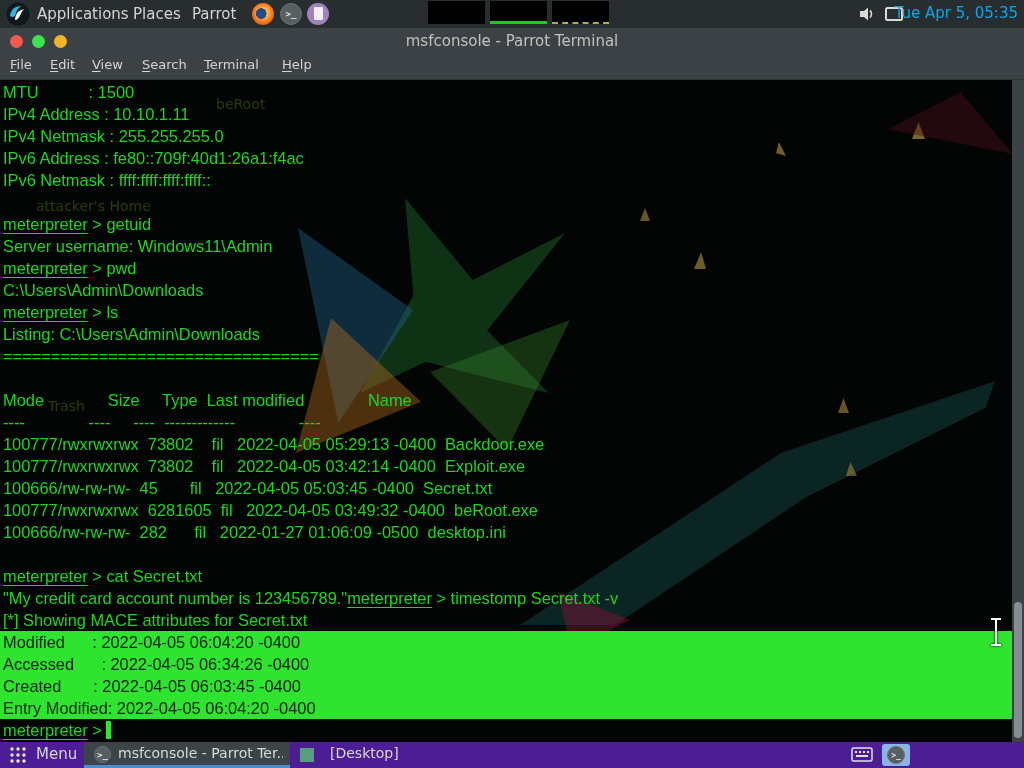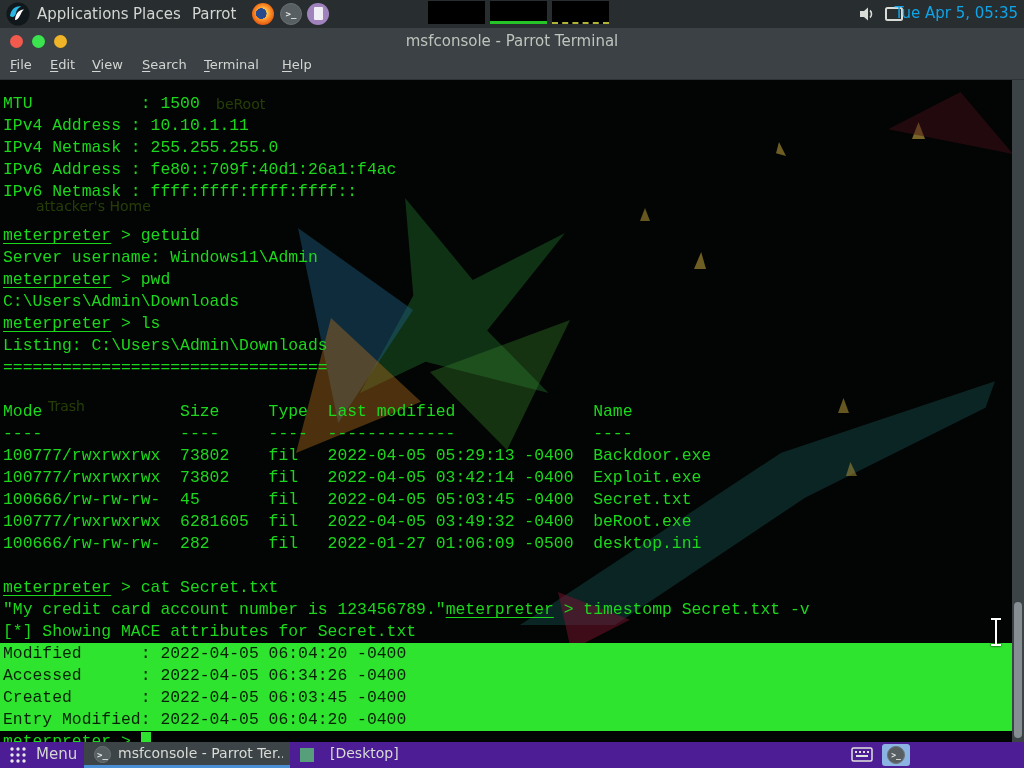--- a/index.html
+++ b/index.html
@@ -37,22 +37,22 @@
   #window-title { position:absolute; top:4px; width:100%; text-align:center; color:#bfc4bd; font-size:15px; cursor:default; }
   #menubar { position:absolute; left:0; top:54px; width:1024px; height:26px; background:#3b4144; border-bottom:1px solid #2e3436; }
   .menu-item { position:absolute; top:3px; color:#d3d6d2; font-size:13px; }
   .menu-item u, .accel u { text-decoration:underline; text-underline-offset:2px; }
   
   #terminal { position:absolute; left:0; top:80px; width:1024px; height:662px; background:#020503; overflow:hidden; }
   #wallpaper { position:absolute; inset:0; overflow:hidden; }
   .shape { position:absolute; }
   .dlabel { position:absolute; color:#84cc16; opacity:0.28; font-size:14px; }
   #terminal-output {
-    position:absolute; left:0; top:13px; width:807px;
-    font-family:Liberation Mono, monospace;
+    position:absolute; left:0; top:1px; width:807px;
+    font-family:Liberation Sans, sans-serif;
     font-size:16.4px; line-height:22px; color:#1cd81c; white-space:pre;
   }
   .tline { height:22px; padding-left:3px; }
   .tline.sel { background:#2fe42f; color:#062306; width:1012px; }
   .tline .u { text-decoration:underline; text-underline-offset:3px; }
   .tline .cursor { background:#2fe42f; color:#2fe42f; }
   
   #scrollbar-track { position:absolute; right:0; top:80px; width:12px; height:662px; background:#3c4347; }
   #scrollbar-thumb { position:absolute; right:2px; top:602px; width:8px; height:136px; background:#878e93; border-radius:4px; }
   

